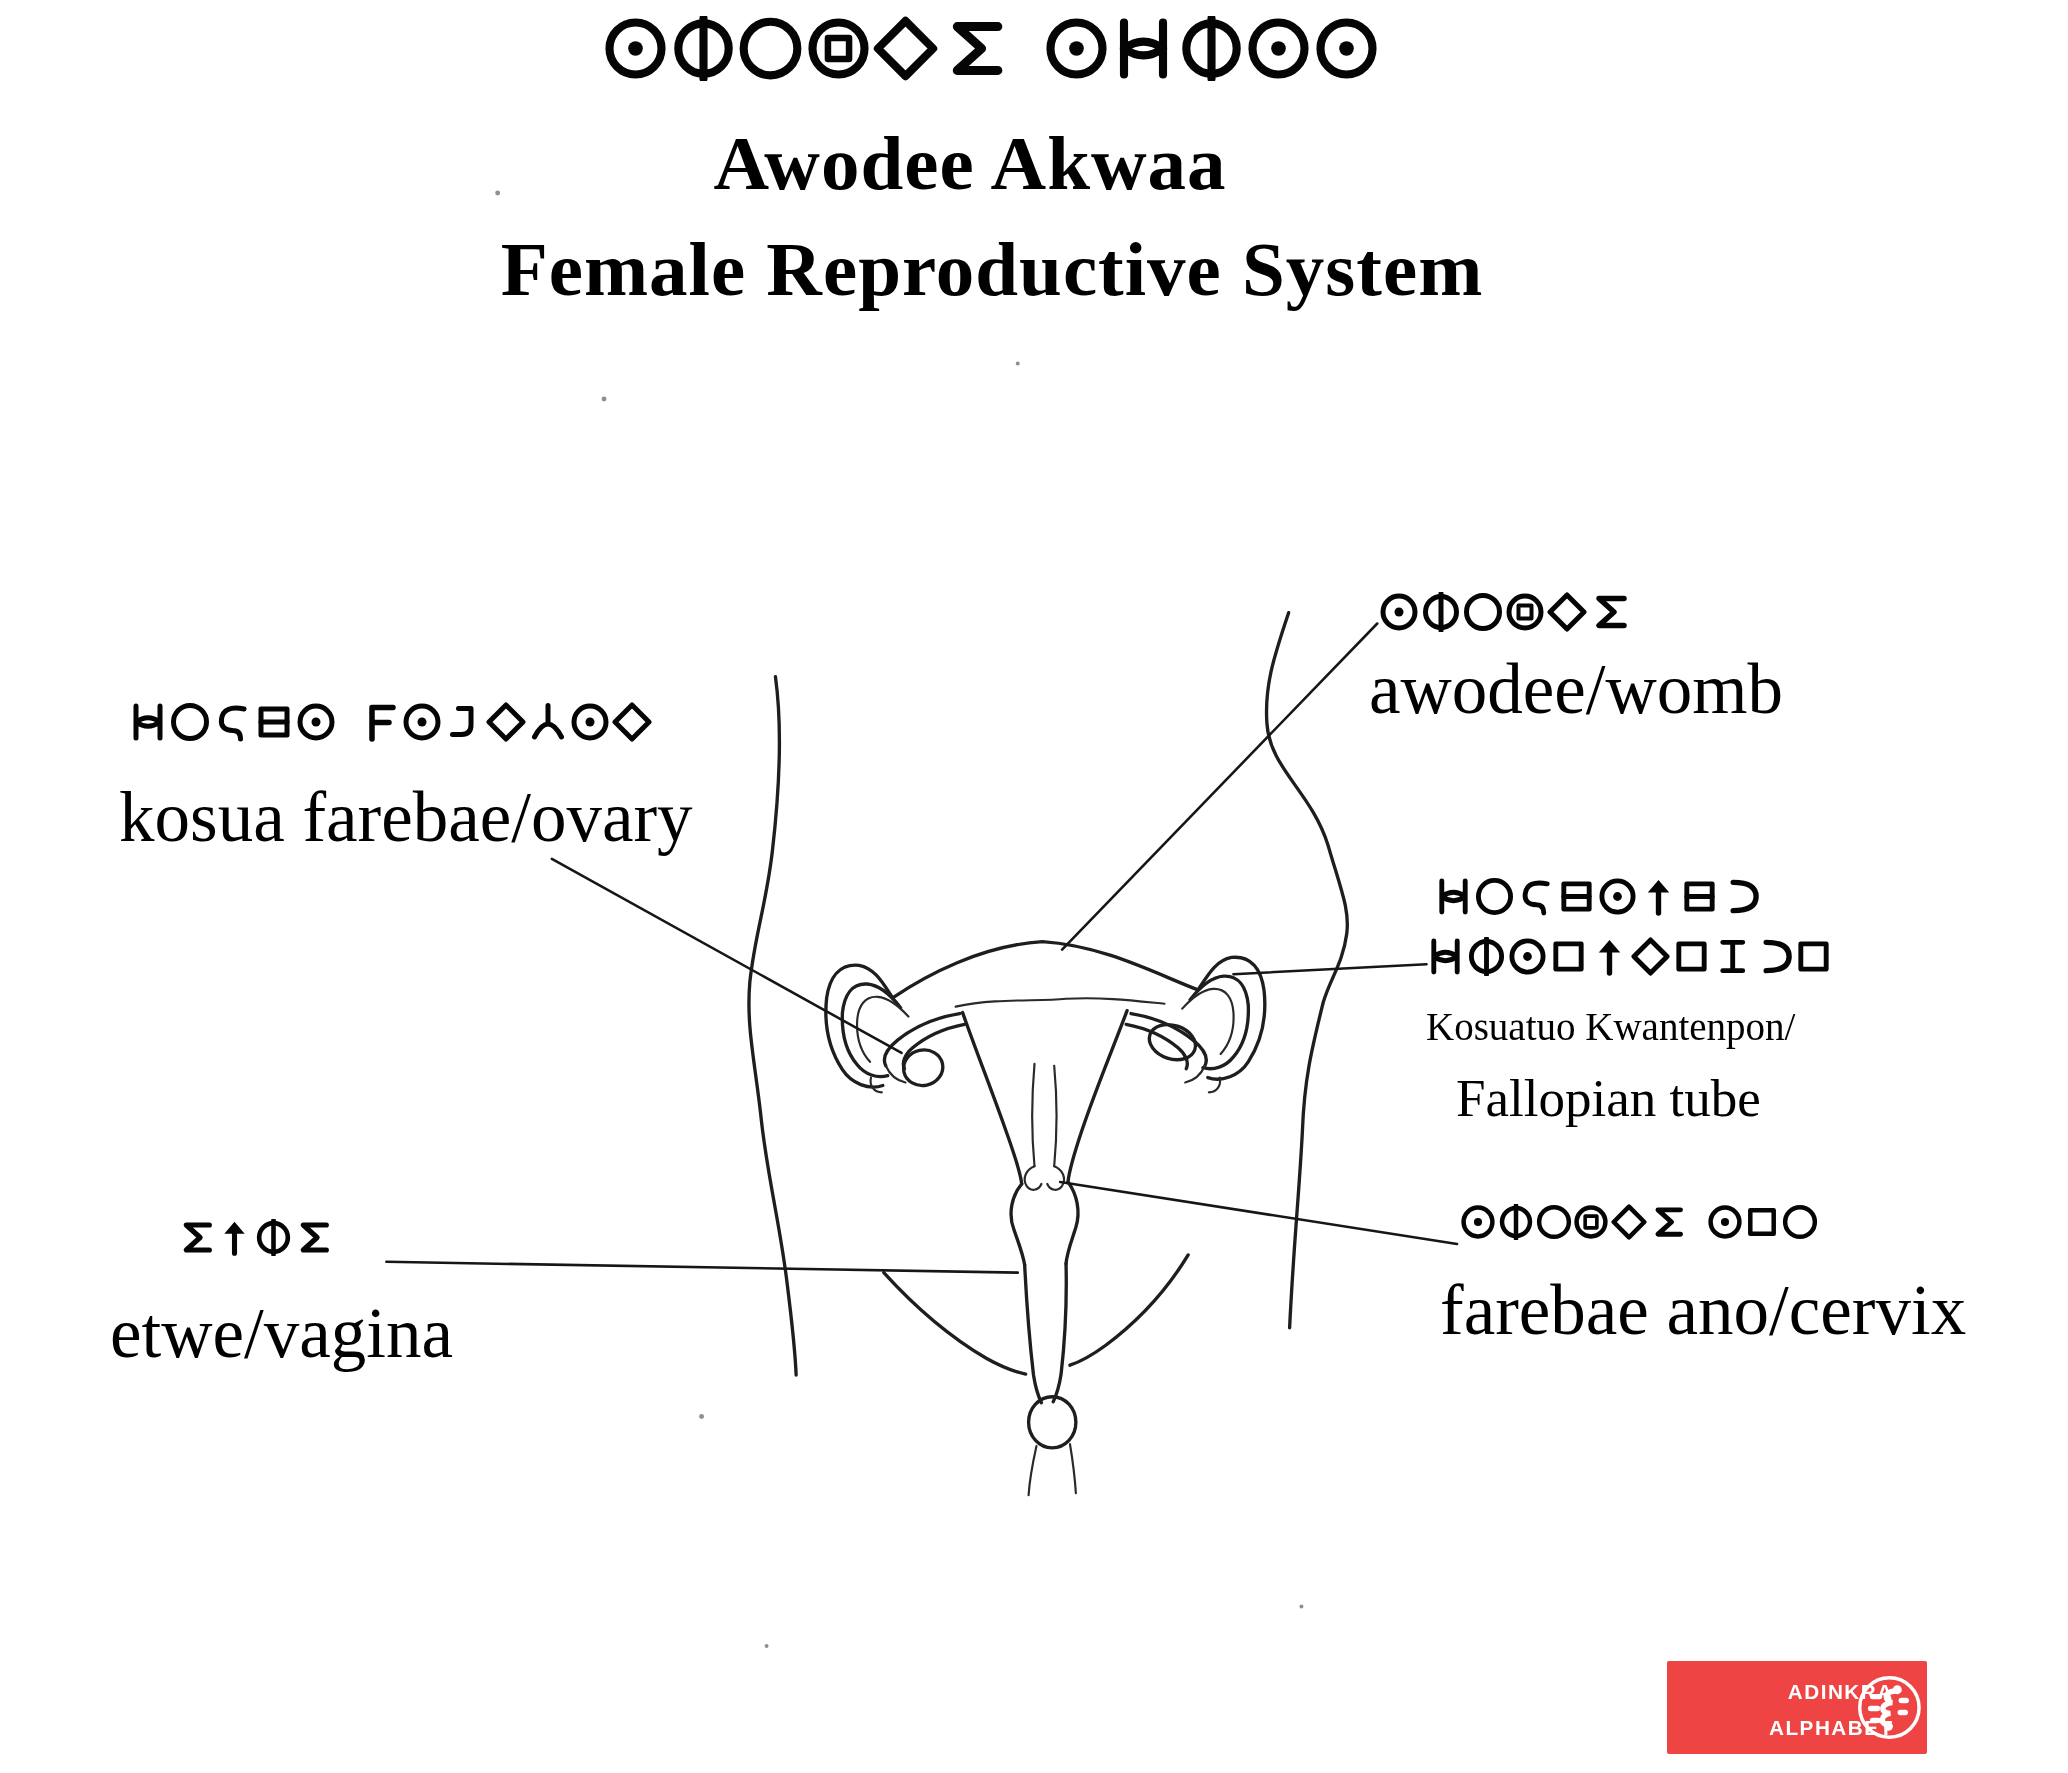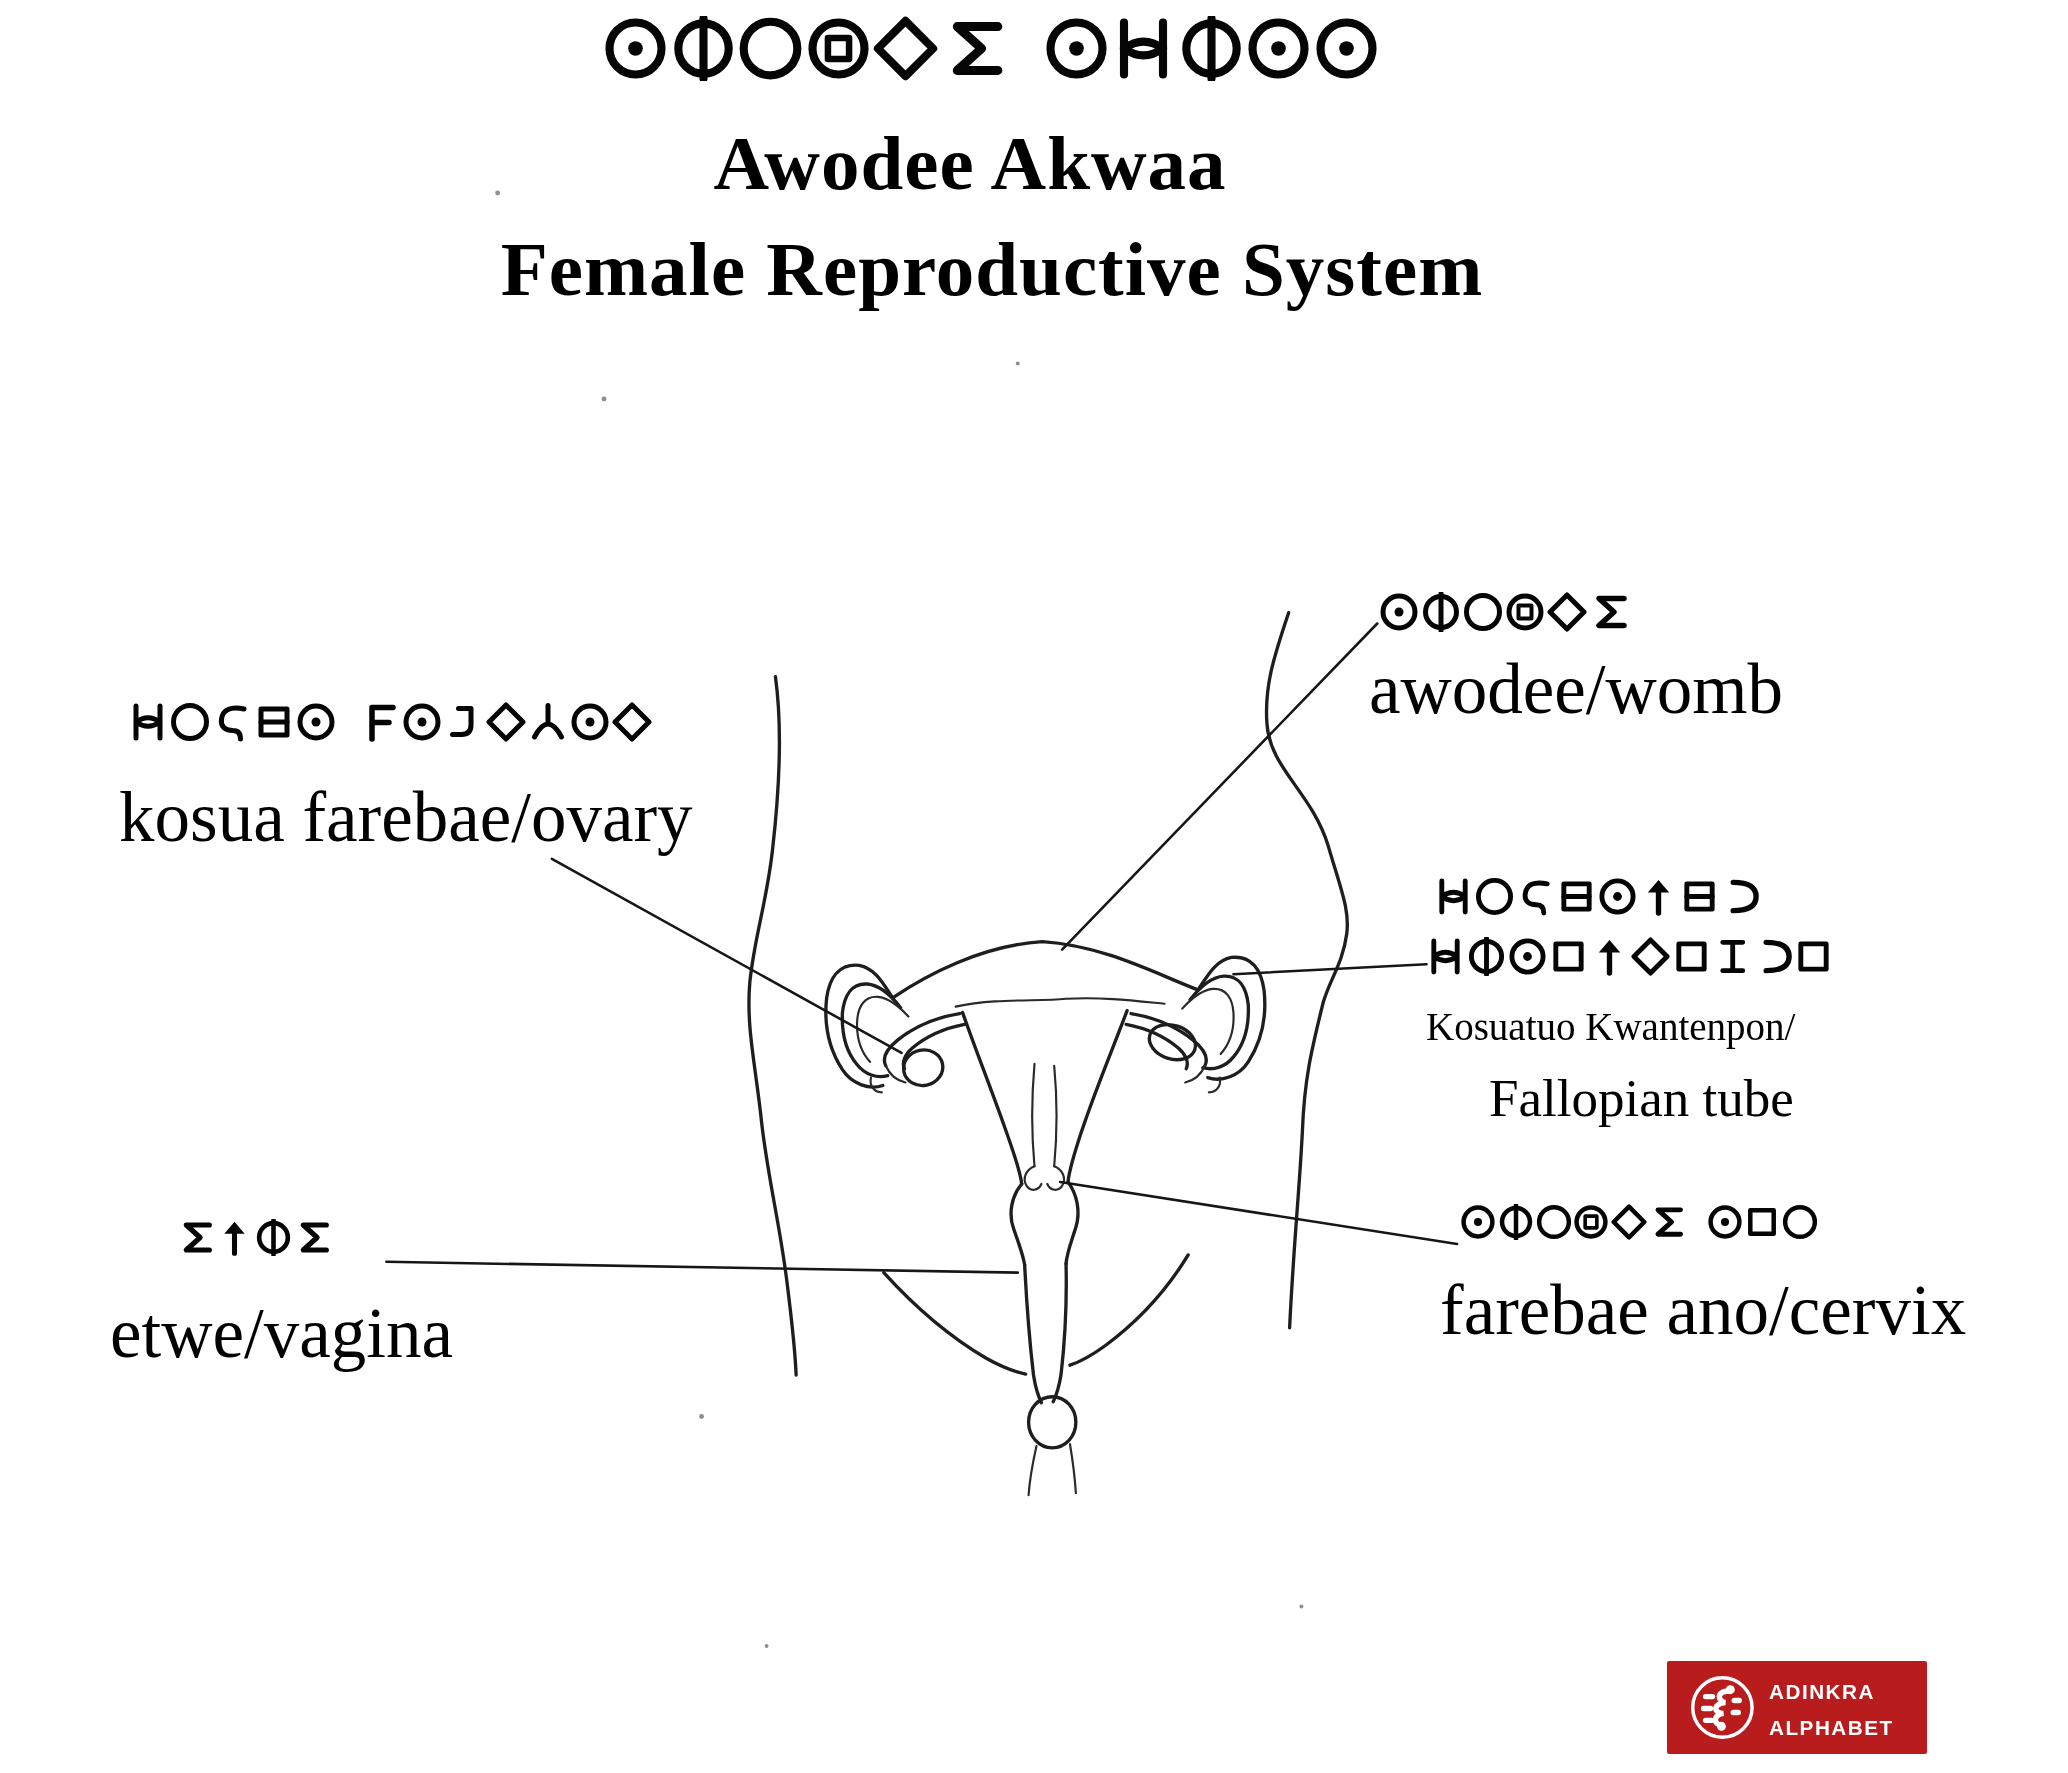--- a/index.html
+++ b/index.html
@@ -16,21 +16,21 @@
   .adk .adk-g{display:inline-block;width:1em;height:1em;}
   .adk .adk-g svg{display:block;width:100%;height:100%;}
   .adk .adk-sp{display:inline-block;width:0.5em;height:1em;}
   .adk svg .st{stroke:#050505;fill:none;stroke-linecap:round;stroke-linejoin:round;}
   .adk svg .fl{fill:#050505;stroke:none;}
   
   .latin{position:absolute;font-family:"Liberation Serif",serif;color:#000000;white-space:nowrap;line-height:1;}
   .bold{font-weight:bold;}
   .ctr{transform:translateX(-50%);}
   
-  .logo{position:absolute;left:1667px;top:1661px;width:260px;height:93px;background:#b91c1c;border-radius:2px;}
+  .logo{position:absolute;left:1667px;top:1661px;width:260px;height:93px;background:#ef4444;border-radius:2px;text-align:right;}
   .logo-text{position:absolute;left:102px;top:12.8px;font-family:"Liberation Sans",sans-serif;
              font-weight:bold;font-size:20.7px;letter-spacing:1.5px;color:#ffffff;line-height:36px;}
 </style>
 </head>
 <body>
 
 <div class="canvas">
 
   <svg class="fig" viewBox="0 0 2100 1800">
     <g>
@@ -376,21 +376,21 @@
             <path class="st" d="M12.5 5.5 Q36 5.5 36 20 Q36 34.5 12.5 34.5" stroke-width="5.5"></path>
           </svg>
         </span>
         <span class="adk-g">
           <svg viewBox="0 0 40 40">
             <rect class="st" x="7" y="7" width="26" height="26" stroke-width="5"></rect>
           </svg>
         </span>
       </div>
     <div class="latin" style="left:1426px;top:1007px;font-size:39px;">Kosuatuo Kwantenpon/</div>
-    <div class="latin" style="left:1489px;top:1072px;font-size:53px;">Fallopian tube</div>
+    <div class="latin" style="left:1456px;top:1072px;font-size:53px;">Fallopian tube</div>
   </div>
 
   <div>
     <div class="adk" style="left:177px;top:1219px;font-size:37px;">
         <span class="adk-g">
           <svg viewBox="0 0 40 40">
             <path class="st" d="M35 6.5 H10 L25 20 L10 33.5 H35" stroke-width="5.5"></path>
           </svg>
         </span>
         <span class="adk-g">

